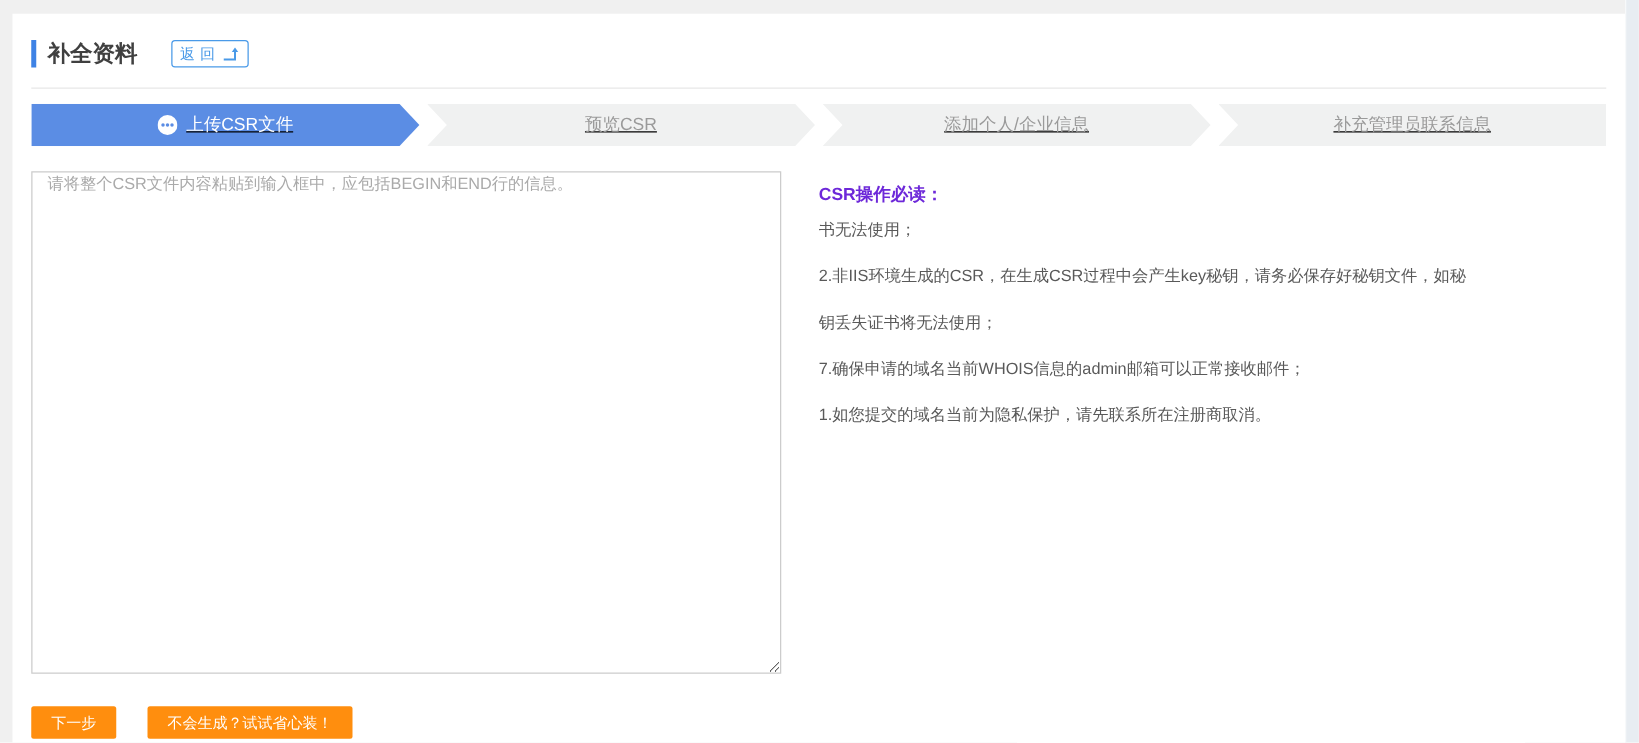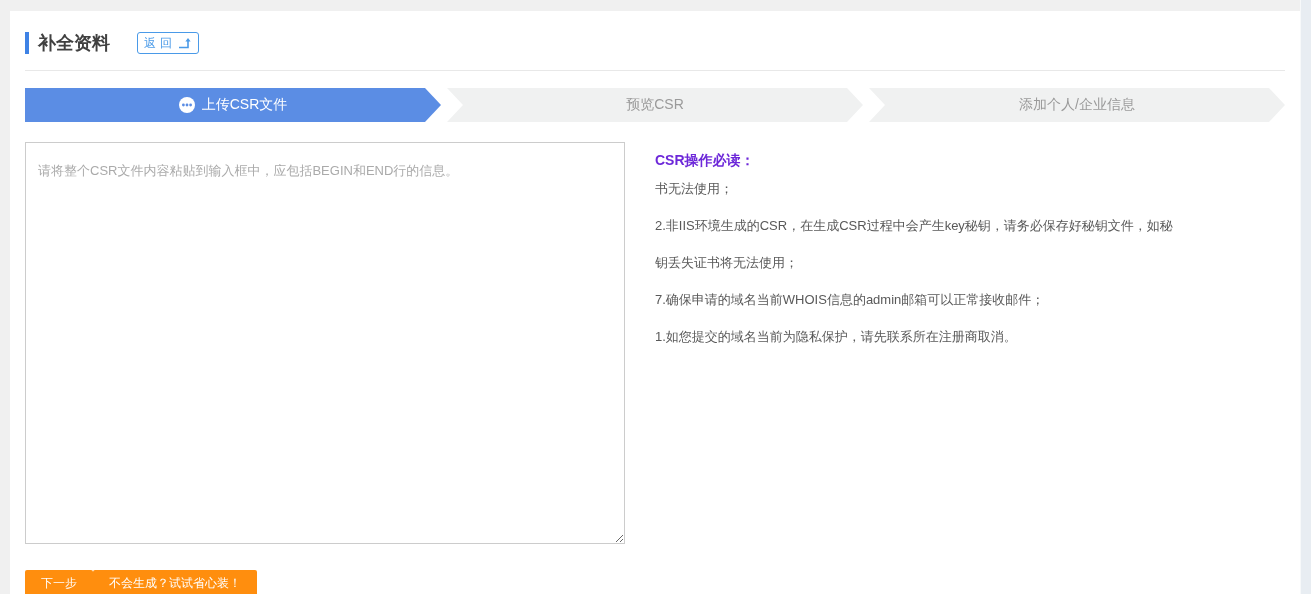--- a/index.html
+++ b/index.html
@@ -53,23 +53,24 @@
     font-family: inherit;
   }
   .back-button svg { margin-left: 2px; }
   .title-divider {
     border: none;
     border-top: 1px solid #e8e8e8;
     margin-top: 9px;
   }
   
   .steps-bar {
-    margin-top: 17px;
+    margin-top: 12px;
     display: flex;
     height: 34px;
+    text-decoration: underline;
   }
   .step {
     flex: 1;
     display: flex;
     align-items: center;
     justify-content: center;
     background: #f0f1f1;
     color: #9a9a9a;
     font-size: 14px;
     margin-right: 6px;
@@ -84,21 +85,21 @@
   .main-row {
     margin-top: 20px;
     display: flex;
     align-items: flex-start;
   }
   .csr-textarea {
     width: 600px;
     height: 402px;
     border: 1px solid #cccccc;
     resize: both;
-    padding: 19px 12px;
+    padding: 0 12px;
     font-size: 13px;
     color: #701a75;
     font-family: inherit;
     outline: none;
   }
   .csr-textarea::placeholder { color: #aaaaaa; opacity: 1; }
   .notice-panel {
     margin-left: 30px;
     width: 570px;
     padding-top: 8px;
@@ -114,20 +115,21 @@
     color: #595959;
     line-height: 37px;
     height: 37px;
     white-space: nowrap;
     overflow: hidden;
   }
   
   .actions-row {
     margin-top: 26px;
     display: flex;
+    gap: 25px;
   }
   .orange-button {
     height: 26px;
     padding: 0 16px;
     background: #ff8e0e;
     color: #ffffff;
     border: none;
     border-radius: 2px;
     font-size: 12px;
     cursor: pointer;
@@ -163,20 +165,23 @@
         <circle cx="11.6" cy="8" r="1.4" fill="#5b8de4"></circle>
       </svg>
       <span>上传CSR文件</span>
     </div>
     <div class="step mid">
       <span>预览CSR</span>
     </div>
     <div class="step mid">
       <span>添加个人/企业信息</span>
     </div>
+    <div class="step last">
+      <span>补充管理员联系信息</span>
+    </div>
   </div>
 
   <div class="main-row">
     <textarea class="csr-textarea" placeholder="请将整个CSR文件内容粘贴到输入框中，应包括BEGIN和END行的信息。" style=""></textarea>
 
     <div class="notice-panel">
       <div class="notice-title">CSR操作必读：</div>
       <div class="notice-line">书无法使用；</div>
       <div class="notice-line">2.非IIS环境生成的CSR，在生成CSR过程中会产生key秘钥，请务必保存好秘钥文件，如秘</div>
       <div class="notice-line">钥丢失证书将无法使用；</div>

